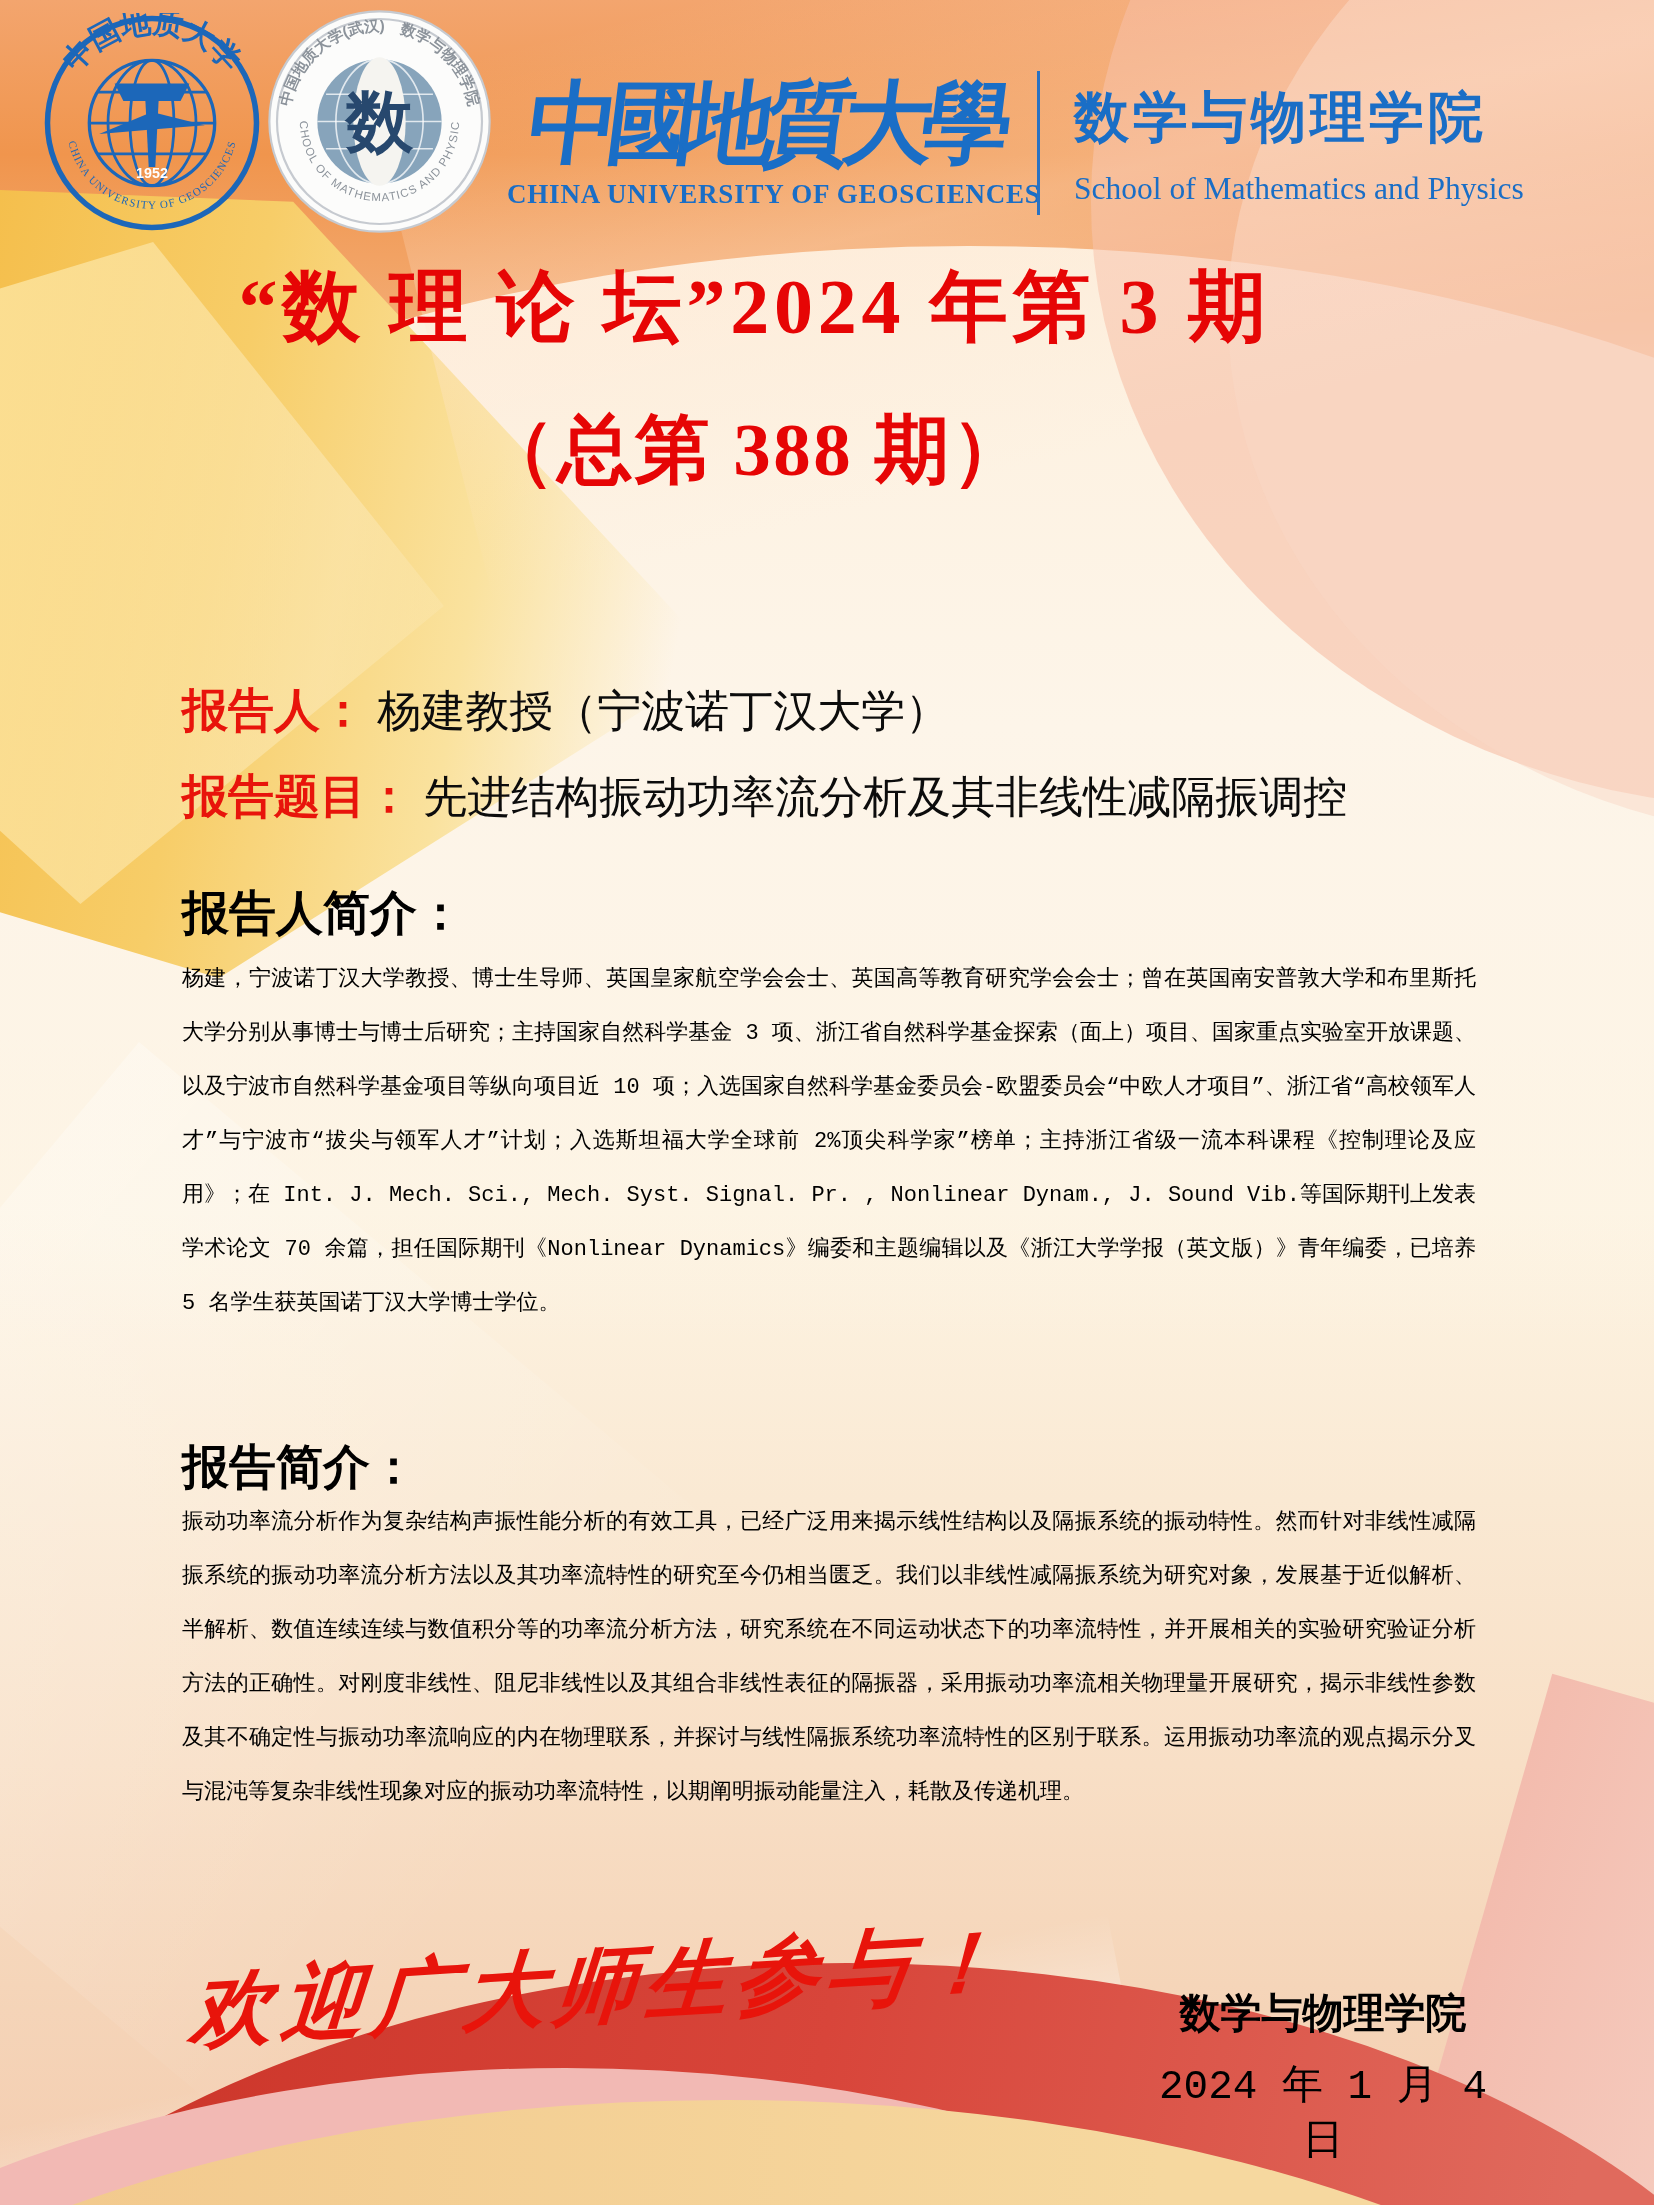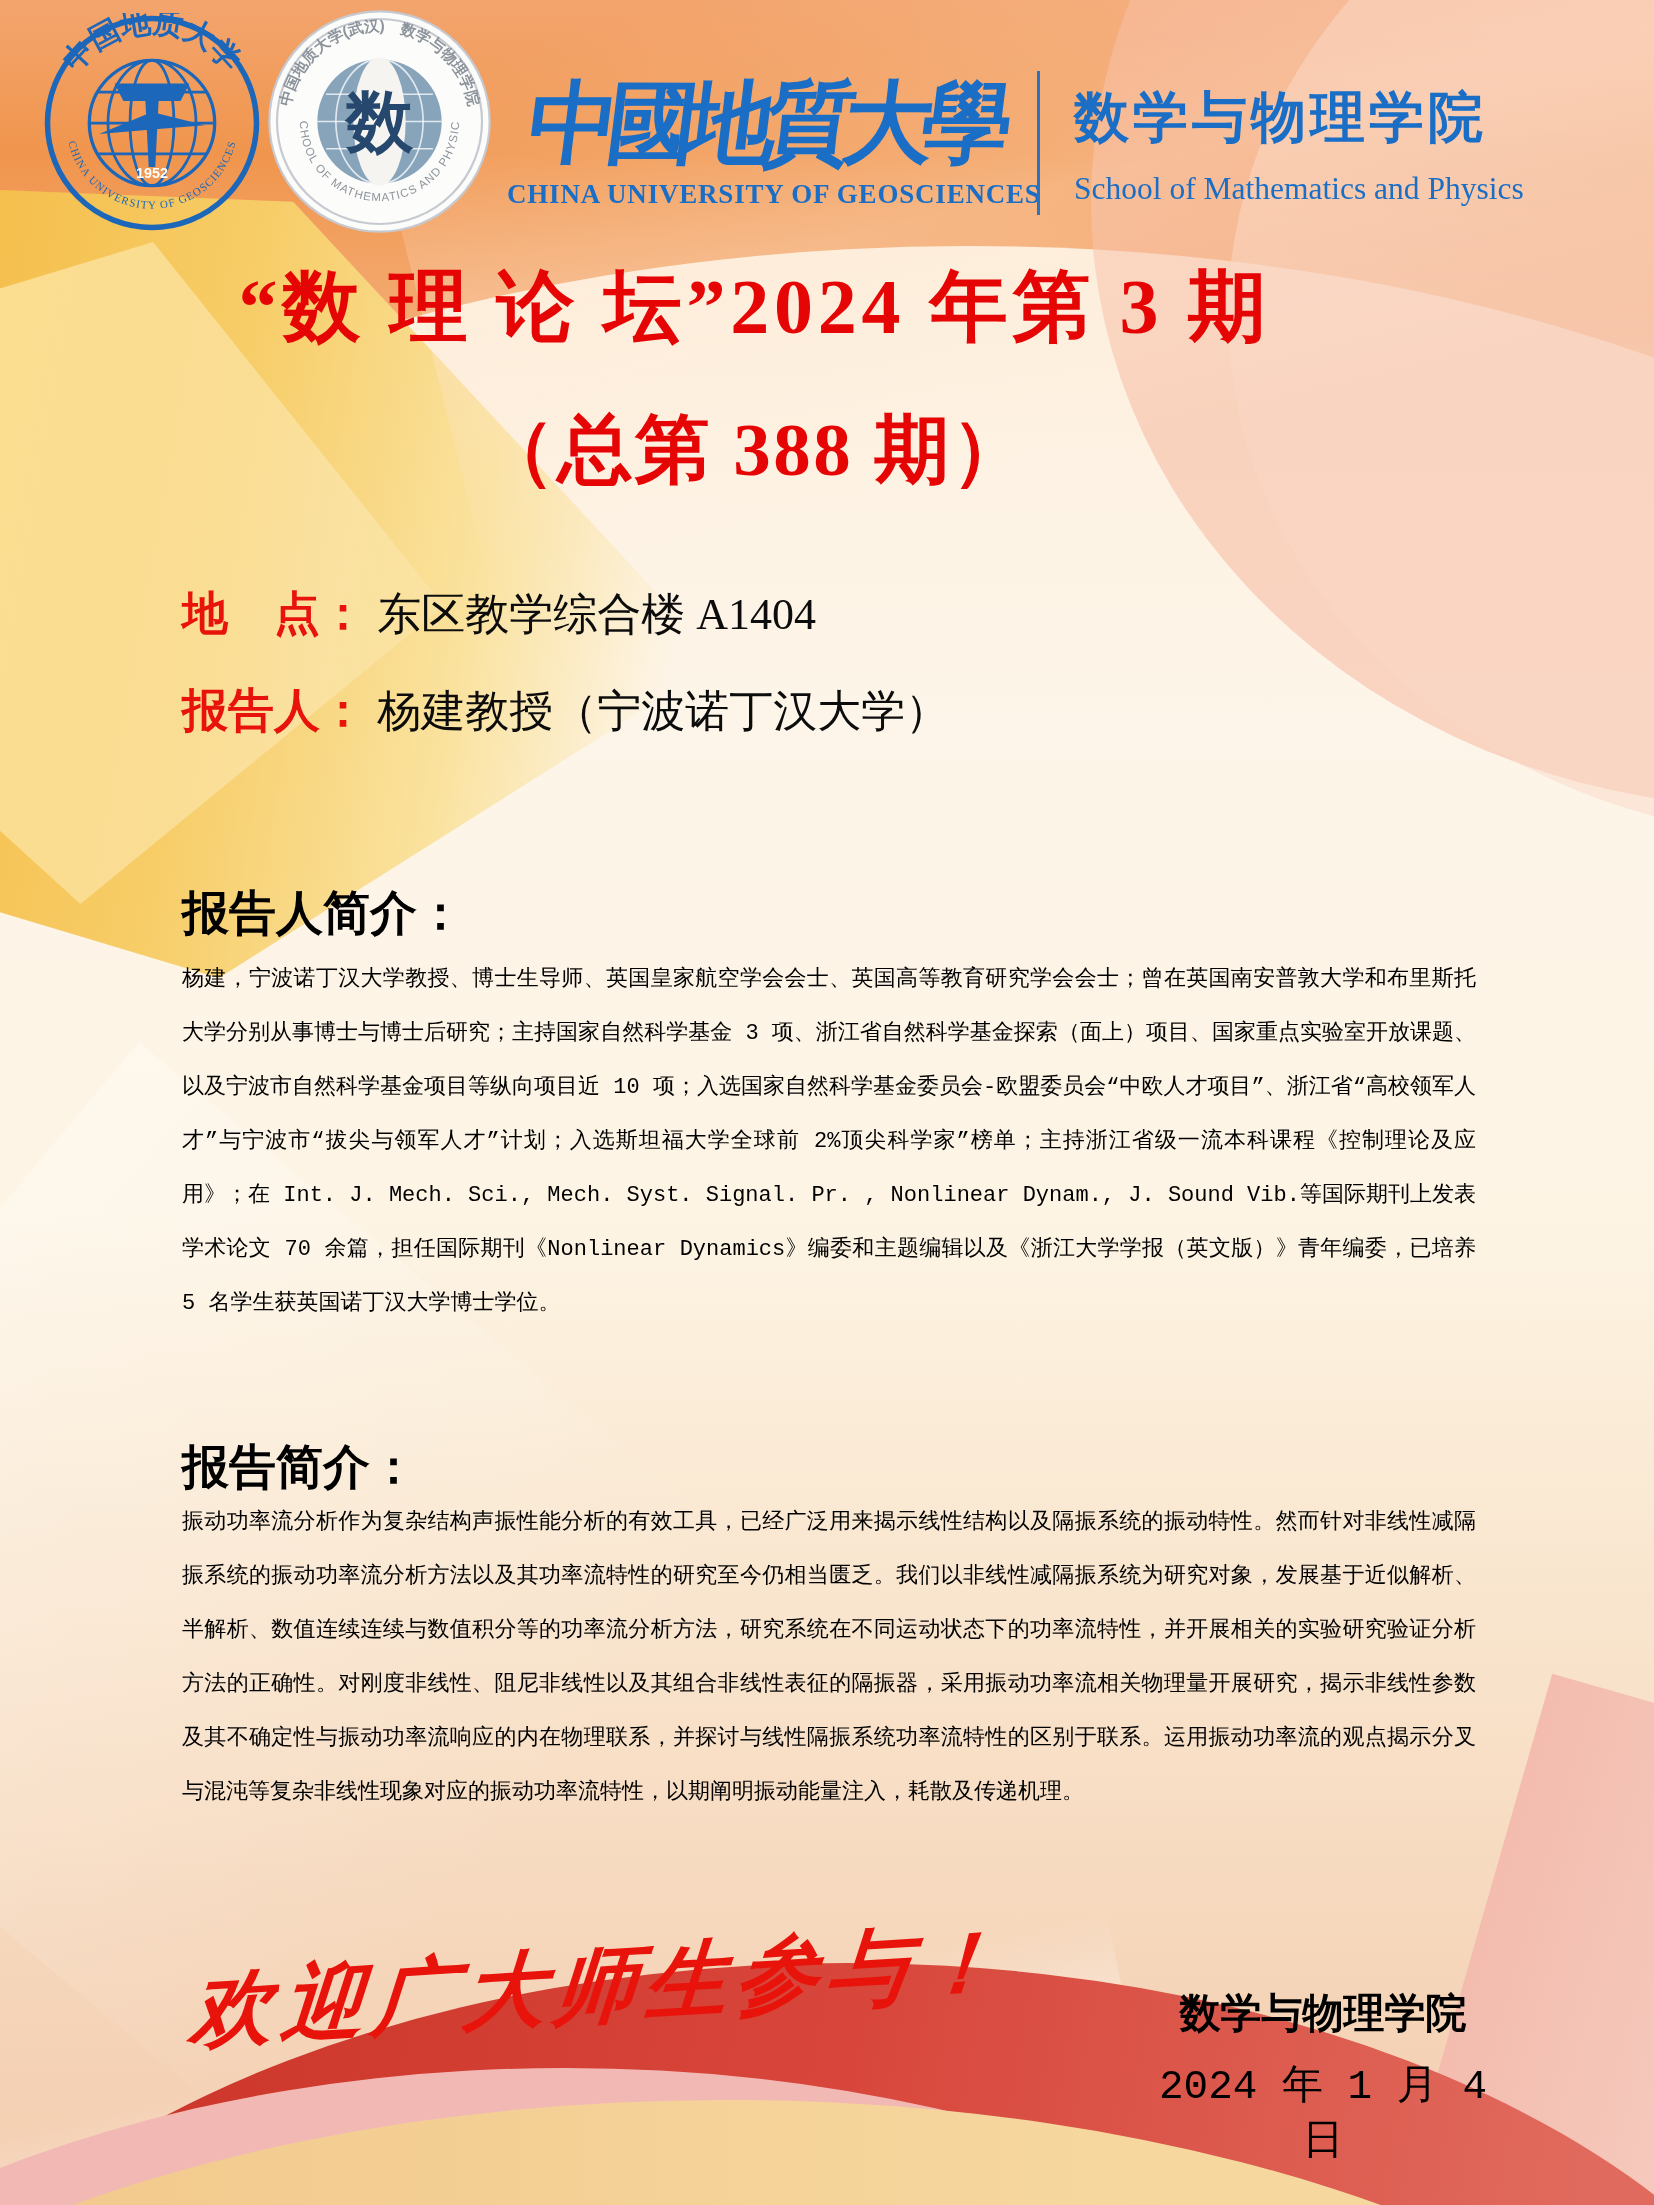--- a/index.html
+++ b/index.html
@@ -155,25 +155,25 @@
   <div class="univ-en">CHINA UNIVERSITY OF GEOSCIENCES</div>
   <div class="divider"></div>
   <div class="school-cn">数学与物理学院</div>
   <div class="school-en">School of Mathematics and Physics</div>
 
   <div class="title">
     <div class="title-line1">“数 理 论 坛”2024 年第 3 期</div>
     <div class="title-line2">（总第 388 期）</div>
   </div>
 
-  <div class="info-row row2">
-    <span class="info-label">地　点：</span><span class="info-value">东区教学综合楼 A1404</span>
-  </div>
   <div class="info-row row3">
     <span class="info-label">报告人：</span><span class="info-value">杨建教授（宁波诺丁汉大学）</span>
+  </div>
+  <div class="info-row row4">
+    <span class="info-label">报告题目：</span><span class="info-value">先进结构振动功率流分析及其非线性减隔振调控</span>
   </div>
 
   <div class="sec-heading h1">报告人简介：</div>
   <div class="para p1">杨建，宁波诺丁汉大学教授、博士生导师、英国皇家航空学会会士、英国高等教育研究学会会士；曾在英国南安普敦大学和布里斯托大学分别从事博士与博士后研究；主持国家自然科学基金 3 项、浙江省自然科学基金探索（面上）项目、国家重点实验室开放课题、以及宁波市自然科学基金项目等纵向项目近 10 项；入选国家自然科学基金委员会-欧盟委员会“中欧人才项目”、浙江省“高校领军人才”与宁波市“拔尖与领军人才”计划；入选斯坦福大学全球前 2%顶尖科学家”榜单；主持浙江省级一流本科课程《控制理论及应用》；在 Int. J. Mech. Sci., Mech. Syst. Signal. Pr. , Nonlinear Dynam., J. Sound Vib.等国际期刊上发表学术论文 70 余篇，担任国际期刊《Nonlinear Dynamics》编委和主题编辑以及《浙江大学学报（英文版）》青年编委，已培养 5 名学生获英国诺丁汉大学博士学位。</div>
 
   <div class="sec-heading h2">报告简介：</div>
   <div class="para p2">振动功率流分析作为复杂结构声振性能分析的有效工具，已经广泛用来揭示线性结构以及隔振系统的振动特性。然而针对非线性减隔振系统的振动功率流分析方法以及其功率流特性的研究至今仍相当匮乏。我们以非线性减隔振系统为研究对象，发展基于近似解析、半解析、数值连续连续与数值积分等的功率流分析方法，研究系统在不同运动状态下的功率流特性，并开展相关的实验研究验证分析方法的正确性。对刚度非线性、阻尼非线性以及其组合非线性表征的隔振器，采用振动功率流相关物理量开展研究，揭示非线性参数及其不确定性与振动功率流响应的内在物理联系，并探讨与线性隔振系统功率流特性的区别于联系。运用振动功率流的观点揭示分叉与混沌等复杂非线性现象对应的振动功率流特性，以期阐明振动能量注入，耗散及传递机理。</div>
 
   <div class="welcome">欢迎广大师生参与！</div>
   <div class="footer-org">数学与物理学院</div>

